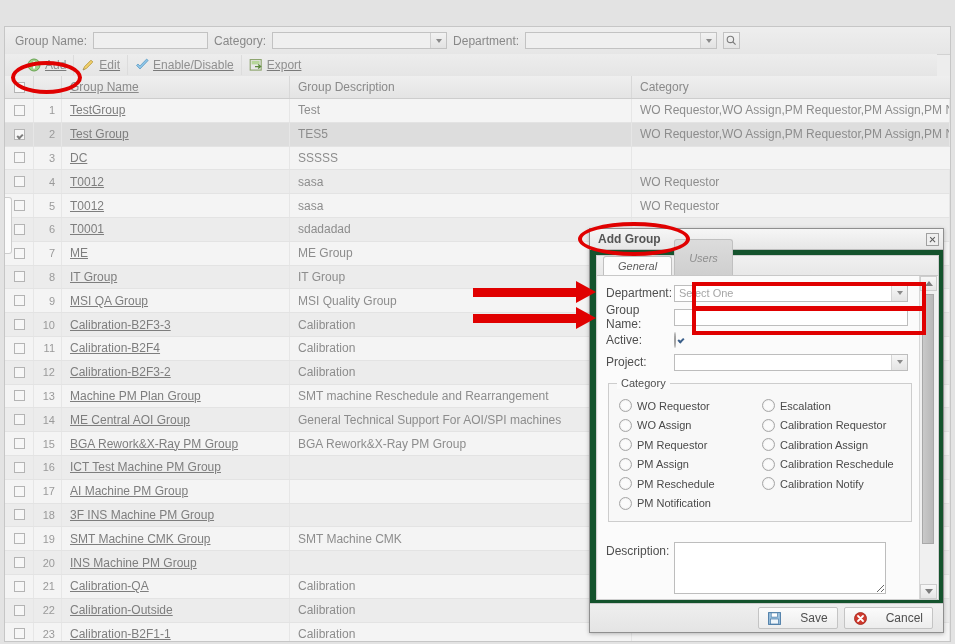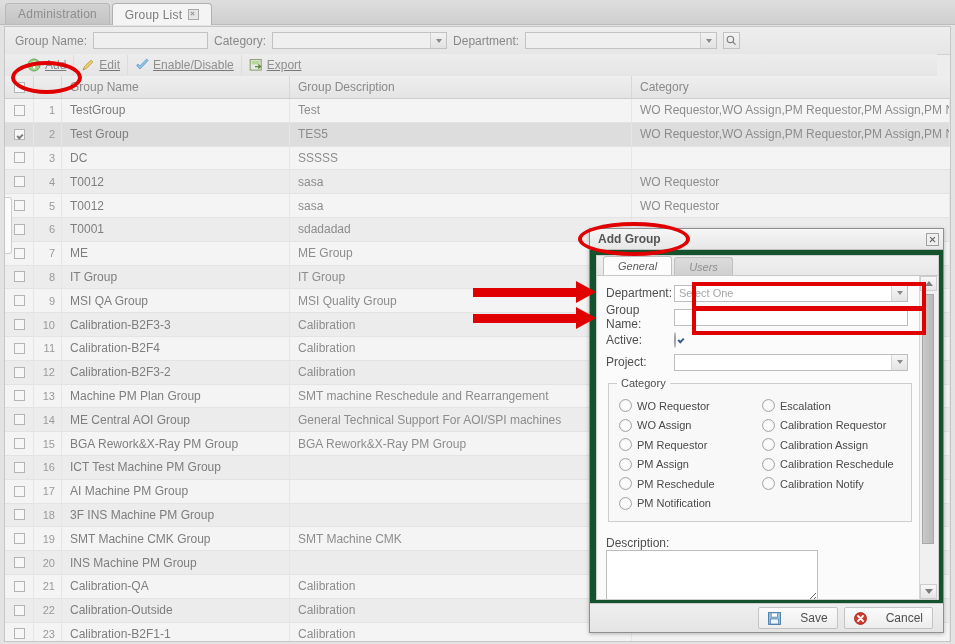--- a/index.html
+++ b/index.html
@@ -64,21 +64,21 @@
   .ico{width:14px;height:14px;flex:none;position:relative;}
 
   
   .grid{position:absolute;left:0;top:49px;right:0;bottom:0;overflow:hidden;background:#f1f1f1;}
   .ghead{display:flex;height:22px;background:linear-gradient(#efefef,#e4e4e4);
          border-bottom:1px solid #cdcdcd;align-items:center;}
   .gh{font-size:12px;color:#8a8a8a;box-sizing:border-box;height:22px;line-height:22px;
       border-right:1px solid #d8d8d8;padding-left:8px;overflow:hidden;white-space:nowrap;}
   .c-chk{width:29px;padding-left:0;display:flex;align-items:center;justify-content:center;}
   .c-num{width:28px;}
-  .c-name{width:228px;}
+  .c-name{width:228px;text-decoration:underline;}
   .c-desc{width:342px;}
   .c-cat{flex:1;border-right:none;}
   .chk{width:11px;height:11px;box-sizing:border-box;border:1px solid #b4b4b4;background:#f7f7f7;
        display:inline-block;position:relative;}
   .chk.on:after{content:"";position:absolute;left:2px;top:4px;width:4px;height:2px;
        border-left:2px solid #7d7d7d;border-bottom:2px solid #7d7d7d;transform:rotate(-45deg);}
   .grow{display:flex;height:22.8px;align-items:center;border-bottom:1px solid #e3e3e3;background:#f4f4f4;}
   .grow.alt{background:#ececec;}
   .grow.sel{background:#dddddd;}
   .gc{font-size:12px;color:#8d8d8d;box-sizing:border-box;height:100%;display:flex;align-items:center;
@@ -101,21 +101,21 @@
   .dlg-title .t{flex:1;}
   .x-btn{width:13px;height:13px;box-sizing:border-box;border:1px solid #a0a0a0;background:#efefef;
      position:relative;}
   .x-btn:before,.x-btn:after{content:"";position:absolute;left:2px;top:5px;width:7px;height:1.4px;background:#5b5b5b;}
   .x-btn:before{transform:rotate(45deg);} .x-btn:after{transform:rotate(-45deg);}
 
   .dlg-body{position:absolute;left:6px;top:26px;width:343px;height:345px;
             background:#f4f4f4;border:1px solid #cfcfcf;box-sizing:border-box;}
   .tabs2{display:flex;height:19px;align-items:flex-end;padding-left:6px;
          background:linear-gradient(#f0f0f0,#e8e8e8);border-bottom:1px solid #c8c8c8;font-style:italic;}
-  .t2{height:18px;box-sizing:border-box;padding:0 14px;font-size:11px;
+  .t2{height:36px;box-sizing:border-box;padding:0 14px;font-size:11px;
       display:flex;align-items:center;justify-content:center;
       border:1px solid #c0c0c0;border-bottom:none;border-radius:3px 3px 0 0;margin-right:2px;}
   .t2.on{background:#fcfcfc;color:#5d5d5d;height:19px;}
   .t2.off{background:linear-gradient(#dcdcdc,#cfcfcf);color:#8f8f8f;}
 
   .form{position:absolute;left:1px;top:20px;width:322px;height:323px;background:#fbfbfb;
         box-sizing:border-box;padding:6px 0 0 8px;overflow:hidden;}
   .frow{display:flex;align-items:center;height:22px;margin-bottom:2px;}
   .flabel{width:68px;font-size:12px;color:#4f4f4f;flex:none;}
   .fctrl{flex:1;margin-right:12px;}
@@ -134,21 +134,21 @@
   .fieldset{position:relative;margin:10px 8px 0 2px;border:1px solid #cdcdcd;
             padding:12px 6px 8px 10px;background:#f8f8f8;}
   .fslegend{position:absolute;top:-7px;left:8px;background:#fbfbfb;padding:0 4px;
             font-size:11px;color:#4f4f4f;}
   .catgrid{display:flex;}
   .catcol{flex:1;}
   .catitem{display:flex;align-items:center;gap:5px;height:19.5px;font-size:11px;color:#4a4a4a;}
   .radio{width:11px;height:11px;border-radius:50%;background:radial-gradient(#fbfbfb 50%,#dcdcdc);
          border:1px solid #a6a6a6;flex:none;}
 
-  .descrow{display:flex;margin-top:12px;flex-direction:column;}
+  .descrow{display:flex;margin-top:20px;}
   .descrow .flabel{padding-top:2px;}
   .descbox{width:212px;height:52px;box-sizing:border-box;border:1px solid #bdbdbd;background:#fff;}
 
   
   .vscroll{position:absolute;right:1px;top:20px;width:17px;height:323px;
            background:#f0f0f0;border-left:1px solid #d7d7d7;}
   .vs-btn{height:15px;display:flex;align-items:center;justify-content:center;
           background:linear-gradient(#f7f7f7,#e6e6e6);border:1px solid #cdcdcd;box-sizing:border-box;}
   .vs-thumb{position:absolute;left:2px;top:18px;width:12px;height:250px;
             background:linear-gradient(90deg,#c9c9c9,#b8b8b8);border:1px solid #a8a8a8;box-sizing:border-box;}
@@ -168,30 +168,20 @@
   .arrow-wrap{position:absolute;z-index:90;height:22px;display:flex;align-items:center;}
   .arrow-shaft{height:9px;background:#e00000;}
   .arrow-head{width:0;height:0;border-top:11px solid transparent;border-bottom:11px solid transparent;
               border-left:20px solid #e00000;margin-left:-1px;}
 </style>
 </head>
 <body>
 
 <div id="app">
 
-  <div class="tabstrip">
-    <div class="strip-bg"></div>
-    <div class="tab inactive">
-      <span>Administration</span>
-    </div>
-    <div class="tab active">
-      <span>Group List</span>
-      <span class="closebox"></span>
-    </div>
-  </div>
 
   <div class="panel">
 
     <div class="searchbar">
       <span class="fld-label">Group Name:</span>
       <input class="txtinput" style="width: 115px;" value="">
       <span class="fld-label">Category:</span>
       <div class="selwrap" style="width:175px">
         <span class="val"></span>
         <span class="arrow">

